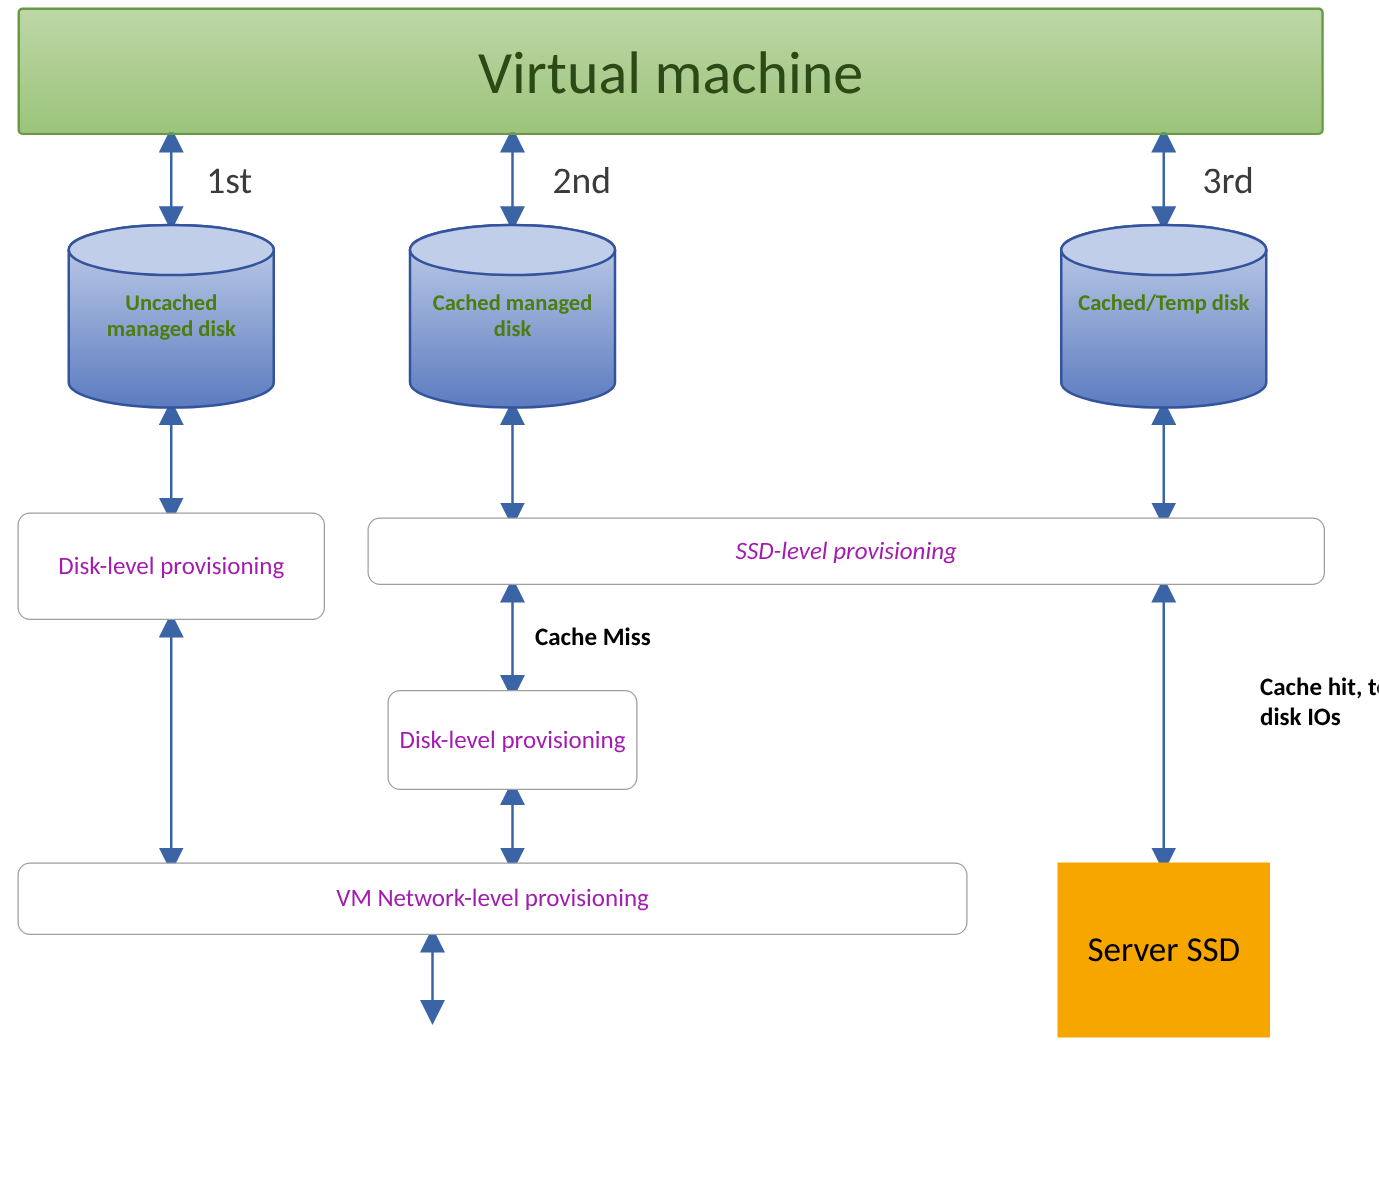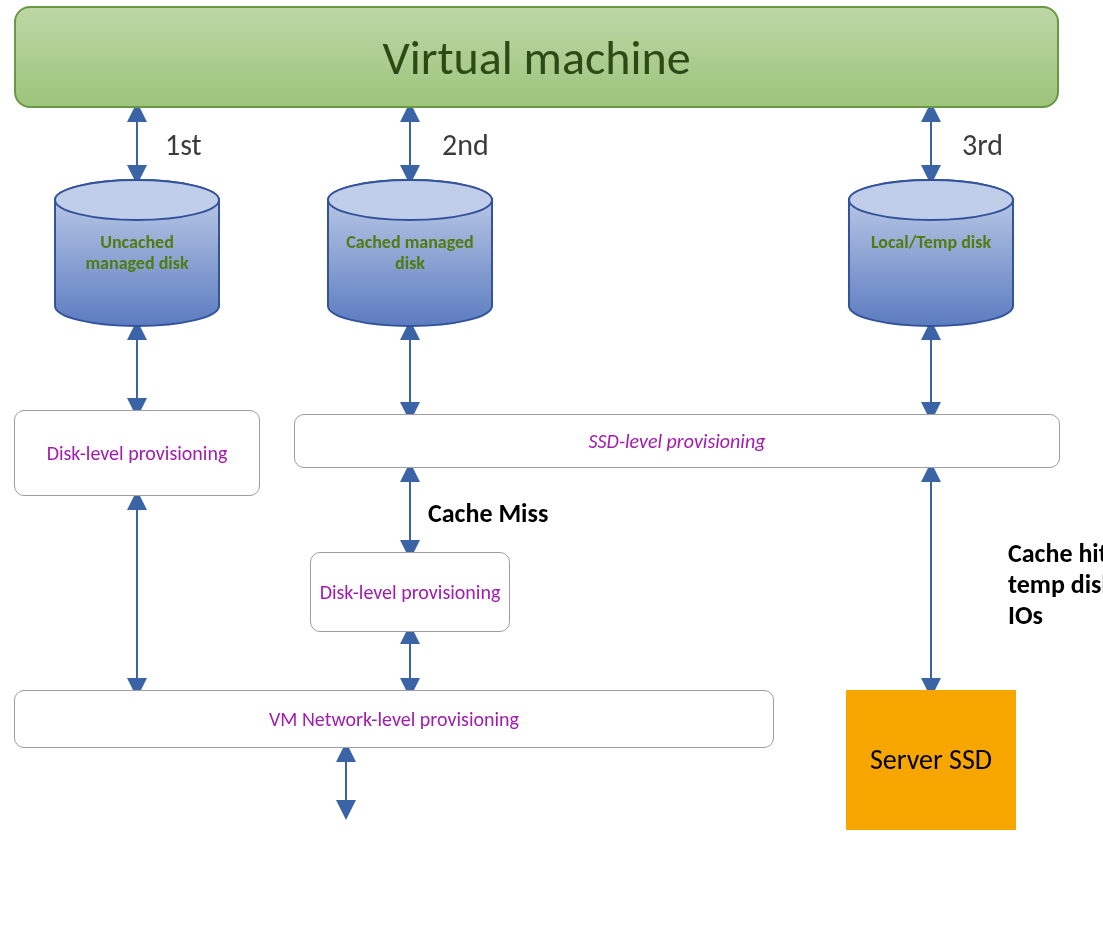--- a/index.html
+++ b/index.html
@@ -18,21 +18,21 @@
     height: 945px;
   }
   .abs { position: absolute; }
 
   
   .vm-box {
     left: 14px; top: 6px;
     width: 1045px; height: 102px;
     background: linear-gradient(to bottom, #bdd7a6 0%, #9cc47b 100%);
     border: 2px solid #6a9945;
-    border-radius: 16px;
+    border-radius: 4px;
     display: flex;
     align-items: center;
     justify-content: center;
     color: #2d4916;
     font-size: 48px;
     font-weight: 400;
   }
 
   
   .ord-label {
@@ -108,21 +108,21 @@
   svg.arrows {
     position: absolute;
     left: 0; top: 0;
     width: 1103px; height: 945px;
     pointer-events: none;
   }
 
   .bold-label {
     color: #000;
     font-weight: 700;
-    font-size: 26px;
+    font-size: 20px;
     line-height: 1.2;
   }
 </style>
 </head>
 <body>
 
 <div class="canvas">
 
   <svg class="arrows">
     <defs>
@@ -185,21 +185,21 @@
     </svg>
     <div class="cyl-label">Cached managed disk</div>
   </div>
 
   <div class="abs cylinder" style="left:846px; top:178px;">
     <svg viewBox="0 0 170 150">
       <ellipse cx="85" cy="22" rx="82" ry="20" fill="#c0cee9" stroke="#33539c" stroke-width="2"></ellipse>
       <path d="M 3 22 L 3 128 A 82 20 0 0 0 167 128 L 167 22" fill="url(#cylg1)" stroke="#33539c" stroke-width="2"></path>
       <ellipse cx="85" cy="22" rx="82" ry="20" fill="#c0cee9" stroke="#33539c" stroke-width="2"></ellipse>
     </svg>
-    <div class="cyl-label">Local/Temp disk</div>
+    <div class="cyl-label">Cached/Temp disk</div>
   </div>
 
   <div class="abs prov-box" style="left:14px; top:410px; width:246px; height:86px;">
     <span>Disk-level provisioning</span>
   </div>
 
   <div class="abs prov-box" style="left:294px; top:414px; width:766px; height:54px;font-style:italic;">
     <span>SSD-level provisioning</span>
   </div>
 

